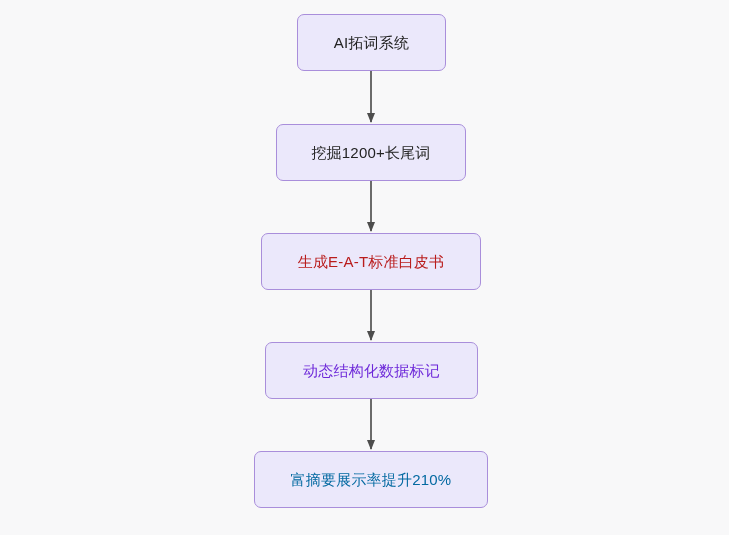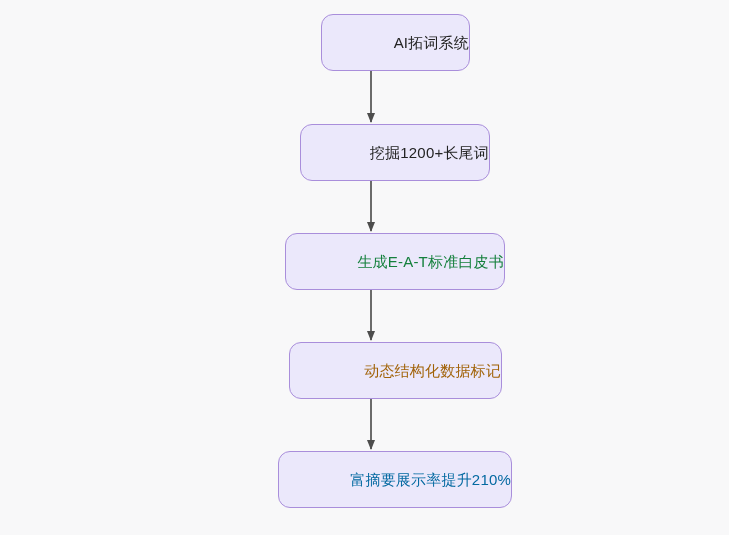--- a/index.html
+++ b/index.html
@@ -29,23 +29,22 @@
     height: 535px;
     pointer-events: none;
   }
   .flow-node {
     position: absolute;
     box-sizing: border-box;
     background: #ebe8fb;
     border: 1.6px solid #a98edb;
     display: flex;
     align-items: center;
-    justify-content: flex-end;
-    border-radius: 12px;
-    margin-left: 24px;
+    justify-content: center;
+    border-radius: 7px;
   }
   .flow-node .node-label {
     font-size: 15px;
     line-height: 1.2;
     color: #232323;
     letter-spacing: 0.2px;
     white-space: nowrap;
     text-align: center;
   }
 </style>
@@ -76,24 +75,24 @@
 
   <div class="flow-node" id="node-n1" style="left: 297px; top: 14px; width: 149px; height: 57px; background: rgb(235, 232, 251); border-color: rgb(169, 142, 219);">
     <span class="node-label" style="color: rgb(35, 35, 35);">AI拓词系统</span>
   </div>
 
   <div class="flow-node" id="node-n2" style="left: 276px; top: 124px; width: 190px; height: 57px; background: rgb(235, 232, 251); border-color: rgb(169, 142, 219);">
     <span class="node-label" style="color: rgb(35, 35, 35);">挖掘1200+长尾词</span>
   </div>
 
   <div class="flow-node" id="node-n3" style="left: 261px; top: 233px; width: 220px; height: 57px; background: rgb(235, 232, 251); border-color: rgb(169, 142, 219);">
-    <span class="node-label" style="color: #15803d;">生成E-A-T标准白皮书</span>
+    <span class="node-label" style="color: #b91c1c;">生成E-A-T标准白皮书</span>
   </div>
 
   <div class="flow-node" id="node-n4" style="left: 265px; top: 342px; width: 213px; height: 57px; background: rgb(235, 232, 251); border-color: rgb(169, 142, 219);">
-    <span class="node-label" style="color: #a16207;">动态结构化数据标记</span>
+    <span class="node-label" style="color: #6d28d9;">动态结构化数据标记</span>
   </div>
 
   <div class="flow-node" id="node-n5" style="left: 254px; top: 451px; width: 234px; height: 57px; background: rgb(235, 232, 251); border-color: rgb(169, 142, 219);">
     <span class="node-label" style="color: #0369a1;">富摘要展示率提升210%</span>
   </div>
 
 </div>
 
 </body></html>

